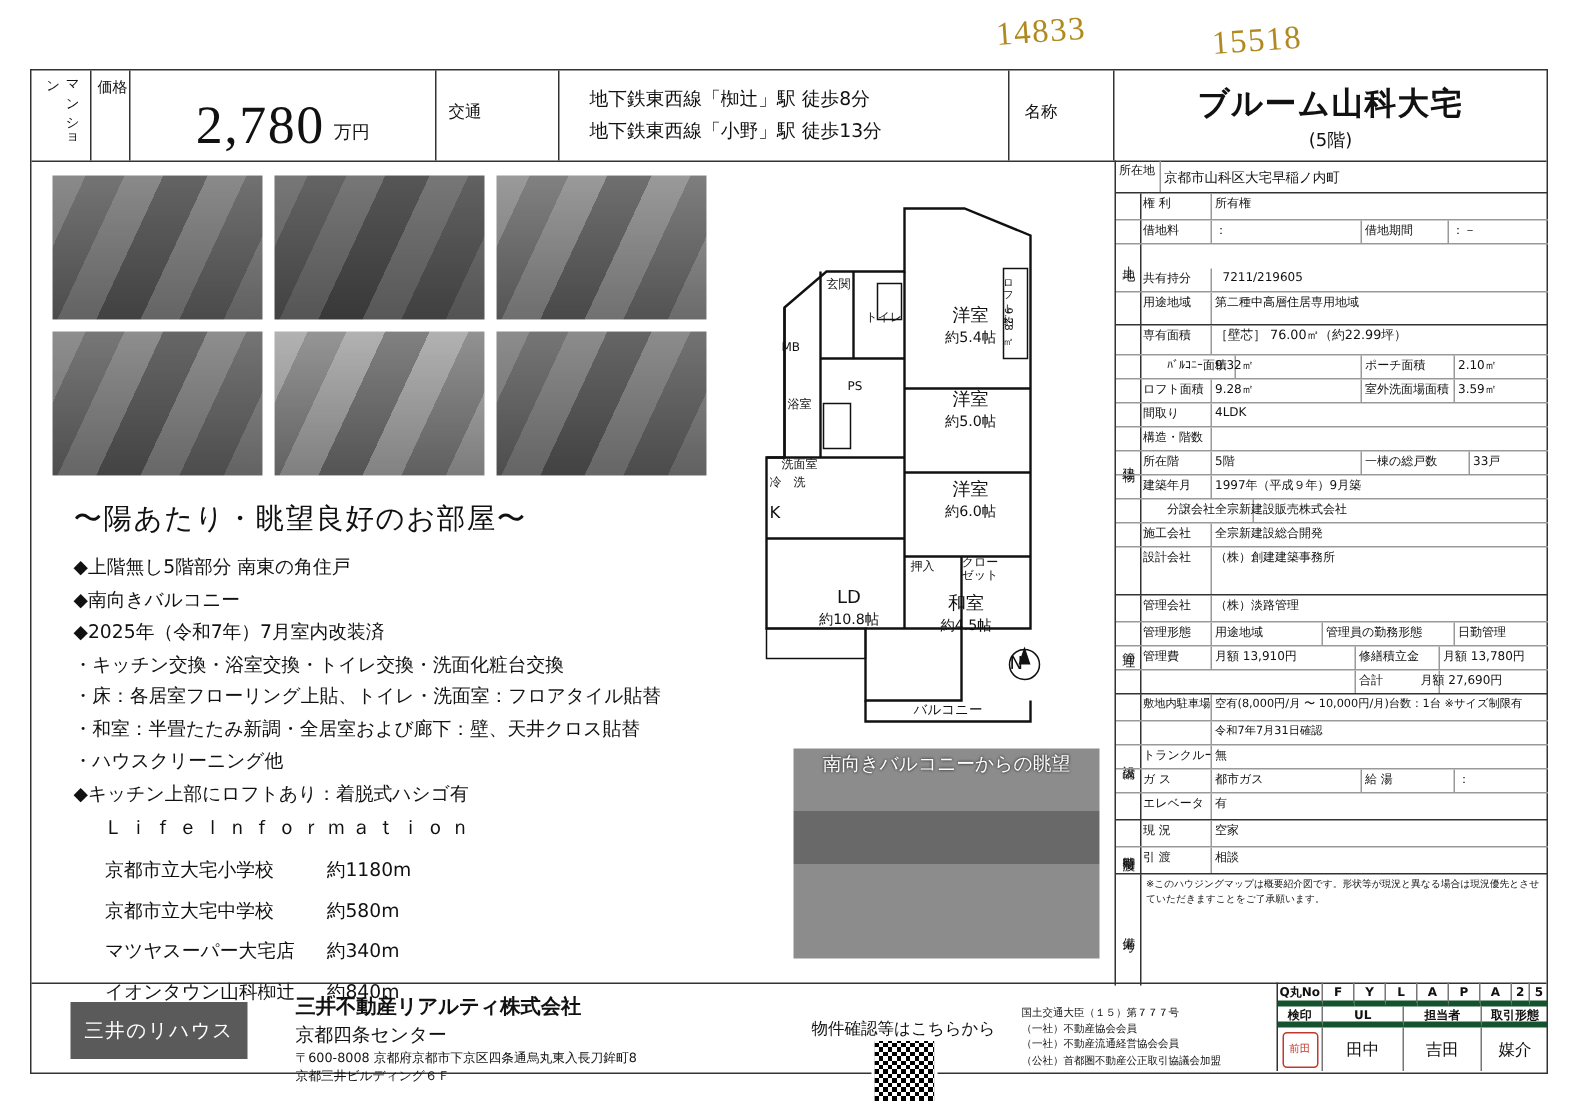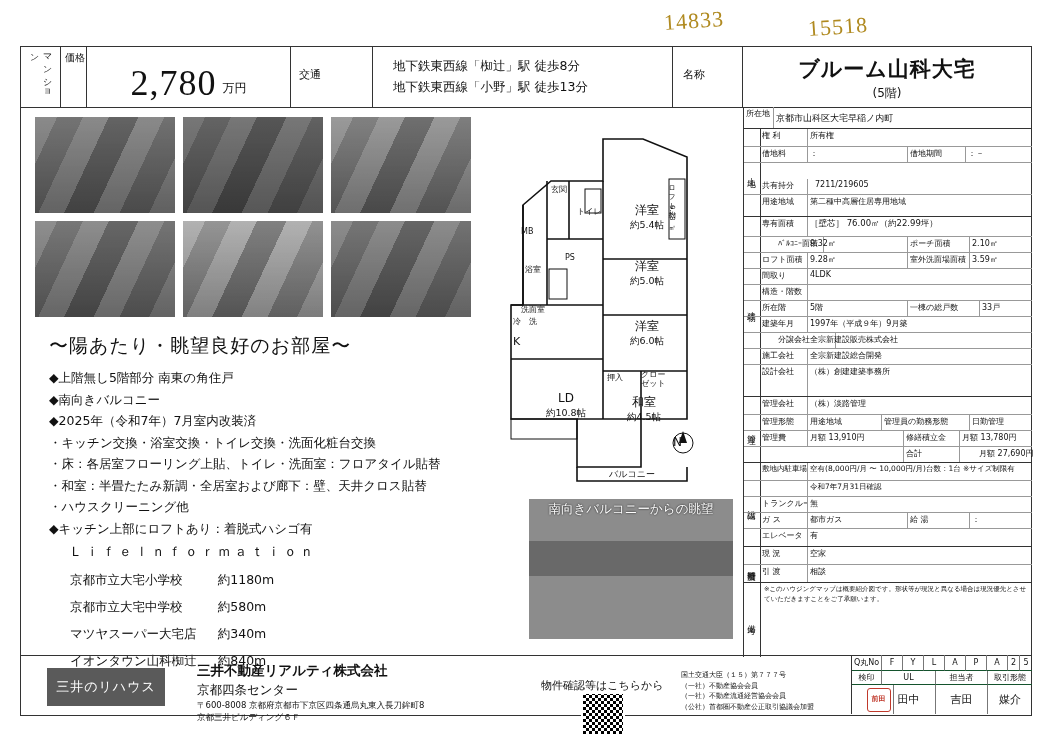--- a/index.html
+++ b/index.html
@@ -87,21 +87,21 @@
   .qrtxt{position:absolute;left:520px;top:22px;font-size:11px;}
   .qr{position:absolute;left:560px;top:36px;width:40px;height:40px;
     background:
       repeating-linear-gradient(90deg,#000 0 3px,#fff 3px 6px),
       repeating-linear-gradient(0deg,#000 0 3px,#fff 3px 6px);
     background-blend-mode:difference;border:2px solid #fff;}
   .legal{position:absolute;left:660px;top:14px;font-size:7px;line-height:1.5;}
 
   
   .stamps{position:absolute;left:830px;top:608px;width:180px;height:59px;border-left:1px solid #333;}
-  .stcell{position:absolute;box-sizing:border-box;border-right:1px solid #777;border-bottom:1px solid #14532d;font-size:8px;display:flex;align-items:center;justify-content:center;}
+  .stcell{position:absolute;box-sizing:border-box;border-right:1px solid #777;border-bottom:4px solid #14532d;font-size:8px;display:flex;align-items:center;justify-content:center;font-weight:bold;}
   .stsign{position:absolute;box-sizing:border-box;border-right:1px solid #777;font-size:11px;display:flex;align-items:center;justify-content:center;}
   .seal{width:22px;height:22px;border:1px solid #c0392b;border-radius:3px;color:#c0392b;font-size:7px;display:flex;align-items:center;justify-content:center;line-height:1.05;text-align:center;}
 </style>
 </head>
 <body>
 
 <div class="page">
 
   <div class="handwrite hw1">14833</div>
   <div class="handwrite hw2">15518</div>
@@ -342,21 +342,21 @@
       </div>
       <div class="srow" style="top:324px;height:16px;">
         <div class="sc b" style="left:16px;width:48px;">管理費</div>
         <div class="sc b" style="left:64px;width:96px;">月額  13,910円</div>
         <div class="sc b" style="left:160px;width:56px;">修繕積立金</div>
         <div class="sc" style="left:216px;width:72px;">月額  13,780円</div>
       </div>
       <div class="srow" style="top:340px;height:16px;border-bottom:1px solid #333;">
         <div class="sc b" style="left:16px;width:144px;"></div>
         <div class="sc b" style="left:160px;width:56px;">合計</div>
-        <div class="sc" style="left:233px;width:72px;">月額  27,690円</div>
+        <div class="sc" style="left:201px;width:72px;">月額  27,690円</div>
       </div>
 
       <div class="srow" style="top:356px;height:18px;">
         <div class="sc b" style="left:16px;width:48px;font-size:7.5px;">敷地内駐車場</div>
         <div class="sc" style="left:64px;width:224px;font-size:7.5px;">空有(8,000円/月 〜 10,000円/月)台数：1台 ※サイズ制限有</div>
       </div>
       <div class="srow" style="top:374px;height:16px;">
         <div class="sc b" style="left:16px;width:48px;"></div>
         <div class="sc" style="left:64px;width:224px;font-size:7.5px;">令和7年7月31日確認</div>
       </div>
@@ -417,21 +417,21 @@
       <div class="stcell" style="left:114px;top:0;width:21px;height:16px;">P</div>
       <div class="stcell" style="left:135px;top:0;width:21px;height:16px;">A</div>
       <div class="stcell" style="left:156px;top:0;width:12px;height:16px;">2</div>
       <div class="stcell" style="left:168px;top:0;width:12px;height:16px;border-right:none;">5</div>
 
       <div class="stcell" style="left:0;top:16px;width:30px;height:14px;">検印</div>
       <div class="stcell" style="left:30px;top:16px;width:54px;height:14px;">UL</div>
       <div class="stcell" style="left:84px;top:16px;width:52px;height:14px;">担当者</div>
       <div class="stcell" style="left:136px;top:16px;width:44px;height:14px;border-right:none;">取引形態</div>
 
-      <div class="stsign" style="left:12px;top:30px;width:30px;height:29px;font-weight:bold;">
+      <div class="stsign" style="left:0;top:30px;width:30px;height:29px;">
         <div class="seal">前田</div>
       </div>
       <div class="stsign" style="left:30px;top:30px;width:54px;height:29px;">田中</div>
       <div class="stsign" style="left:84px;top:30px;width:52px;height:29px;">吉田</div>
       <div class="stsign" style="left:136px;top:30px;width:44px;height:29px;border-right:none;">媒介</div>
     </div>
 
   </div>
 </div>
 

